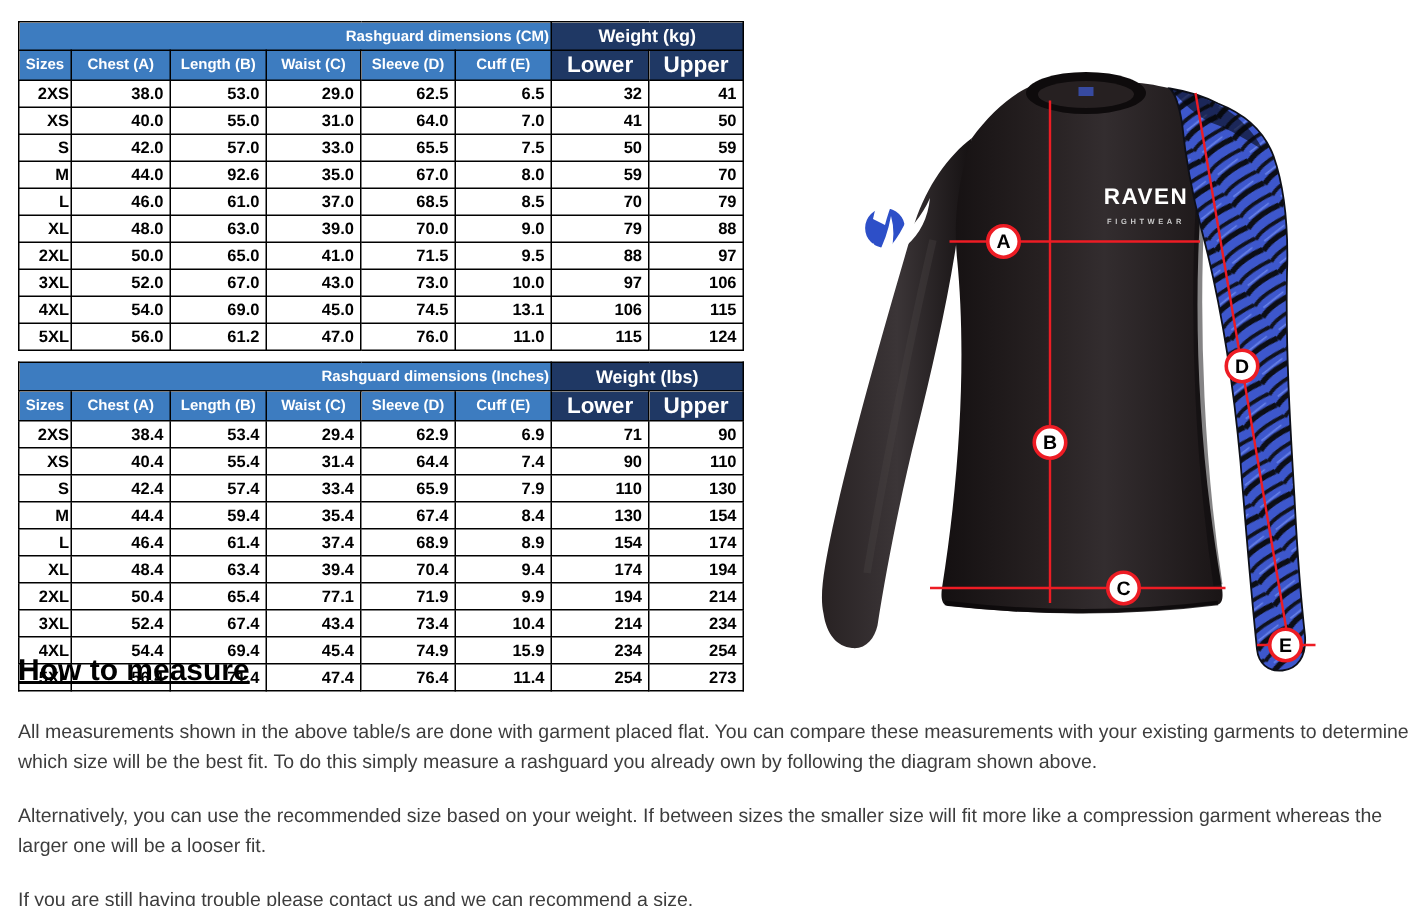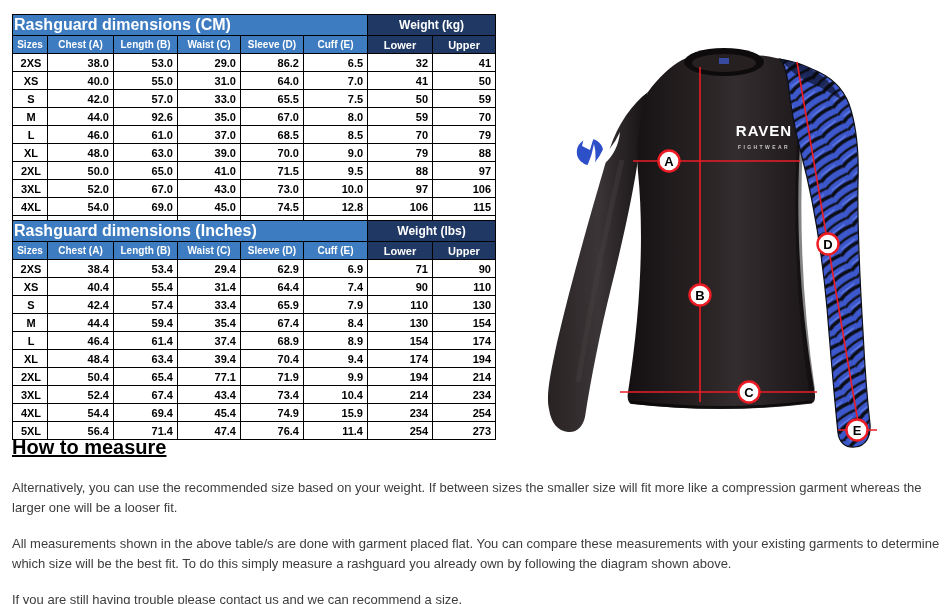--- a/index.html
+++ b/index.html
@@ -14,25 +14,25 @@
     background:#ffffff;
     font-family:"Liberation Sans","DejaVu Sans",sans-serif;
   }
   
   table.sizes{
     position:absolute;left:12px;width:483px;
     border-collapse:collapse;table-layout:fixed;
     font-size:11px;color:#000;
   }
   table.sizes th,table.sizes td{border:1px solid #000;overflow:hidden;white-space:nowrap}
-  .t-blue{background:var(--header-blue);color:#fff;font-weight:700;font-size:16px;height:16px;text-align:left}
+  .t-blue{background:var(--header-blue);color:#fff;font-weight:700;font-size:10px;height:16px;text-align:right}
   .t-navy{background:var(--header-navy);color:#fff;font-weight:700;font-size:12px;height:16px;text-align:center}
   .h-blue{background:var(--header-blue);color:#fff;font-weight:700;font-size:10px;height:15px;text-align:center}
-  .h-navy{background:var(--header-navy);color:#fff;font-weight:700;font-size:11px;height:15px;text-align:center}
-  td.size{height:15px;text-align:center;padding-left:3px;font-weight:700}
+  .h-navy{background:var(--header-navy);color:#fff;font-weight:700;font-size:15px;height:15px;text-align:center}
+  td.size{height:15px;text-align:right;padding-left:3px;font-weight:700}
   td.num{height:15px;text-align:right;padding-right:4px;font-weight:700}
   
   #diagram{position:absolute;left:542px;top:10px}
   .red-line{stroke:var(--accent-red);stroke-width:1.6;fill:none}
   .marker-ring{fill:#ffffff;stroke:var(--accent-red);stroke-width:2.4}
   .marker-letter{font-family:"Liberation Sans",sans-serif;font-size:13px;font-weight:700;fill:#000;text-anchor:middle}
   
   #howto{position:absolute;left:12px;top:437px;width:936px;color:#3d3d3d;font-size:13px;line-height:20px}
   #howto h3{margin:0 0 21px 0;font-size:20px;color:#000;text-decoration:underline}
   #howto p{margin:0 0 16px 0}
@@ -66,21 +66,21 @@
         <th class="h-navy">Lower</th>
         <th class="h-navy">Upper</th>
       </tr>
   </thead>
   <tbody>
       <tr>
         <td class="size">2XS</td>
         <td class="num">38.0</td>
         <td class="num">53.0</td>
         <td class="num">29.0</td>
-        <td class="num">86.2</td>
+        <td class="num">62.5</td>
         <td class="num">6.5</td>
         <td class="num">32</td>
         <td class="num">41</td>
       </tr>
       <tr>
         <td class="size">XS</td>
         <td class="num">40.0</td>
         <td class="num">55.0</td>
         <td class="num">31.0</td>
         <td class="num">64.0</td>
@@ -147,38 +147,38 @@
         <td class="num">10.0</td>
         <td class="num">97</td>
         <td class="num">106</td>
       </tr>
       <tr>
         <td class="size">4XL</td>
         <td class="num">54.0</td>
         <td class="num">69.0</td>
         <td class="num">45.0</td>
         <td class="num">74.5</td>
-        <td class="num">12.8</td>
+        <td class="num">13.1</td>
         <td class="num">106</td>
         <td class="num">115</td>
       </tr>
       <tr>
         <td class="size">5XL</td>
         <td class="num">56.0</td>
         <td class="num">61.2</td>
         <td class="num">47.0</td>
         <td class="num">76.0</td>
         <td class="num">11.0</td>
         <td class="num">115</td>
         <td class="num">124</td>
       </tr>
     </tbody>
 </table>
 
-<table class="sizes" style="top:220px">
+<table class="sizes" style="top:241px">
   <colgroup>
     <col style="width:35px">
       <col style="width:66px">
       <col style="width:64px">
       <col style="width:63px">
     <col style="width:63px">
       <col style="width:64px">
       <col style="width:65px">
       <col style="width:63px">
   </colgroup>
@@ -388,16 +388,16 @@
     <text class="marker-letter" y="4.5">D</text>
   </g>
   <g transform="translate(315,420)">
     <circle class="marker-ring" r="10.5"></circle>
     <text class="marker-letter" y="4.5">E</text>
   </g>
 </svg>
 
 <div id="howto">
   <h3>How to measure</h3>
+  <p>All measurements shown in the above table/s are done with garment placed flat. You can compare these measurements with your existing garments to determine which size will be the best fit. To do this simply measure a rashguard you already own by following the diagram shown above.</p>
   <p>Alternatively, you can use the recommended size based on your weight. If between sizes the smaller size will fit more like a compression garment whereas the larger one will be a looser fit.</p>
-  <p>All measurements shown in the above table/s are done with garment placed flat. You can compare these measurements with your existing garments to determine which size will be the best fit. To do this simply measure a rashguard you already own by following the diagram shown above.</p>
   <p>If you are still having trouble please contact us and we can recommend a size.</p>
 </div>
 
 </body></html>

